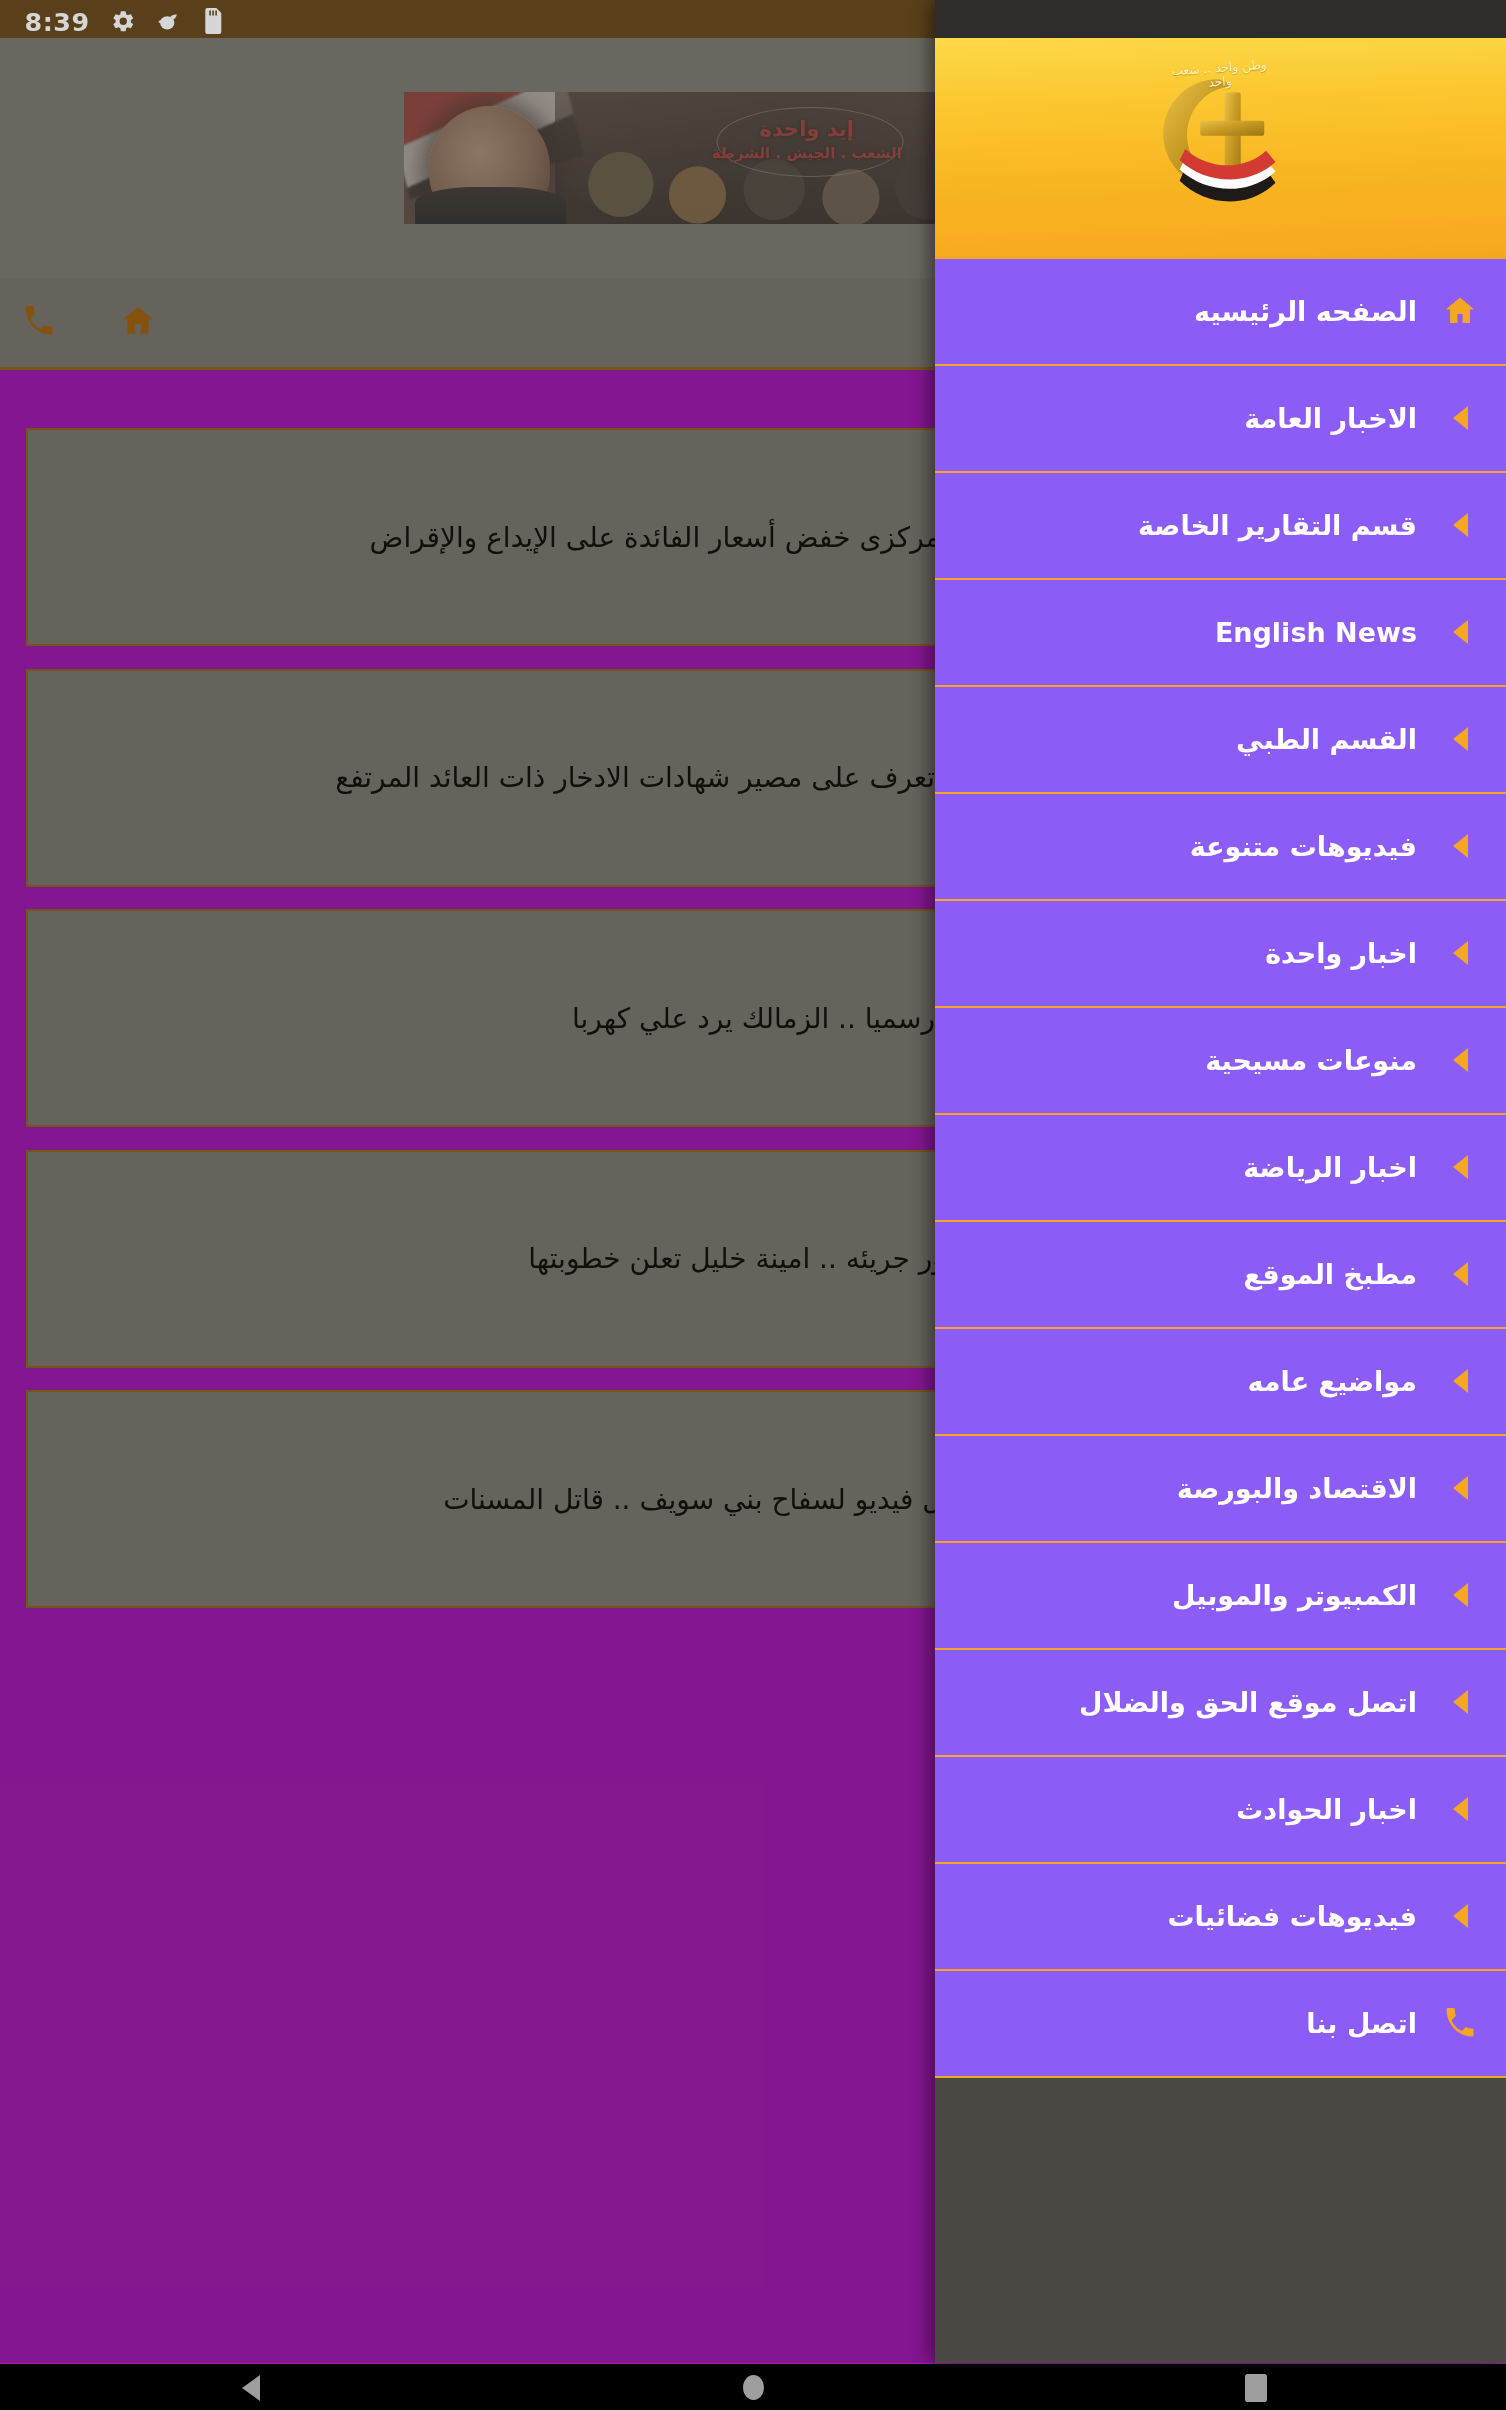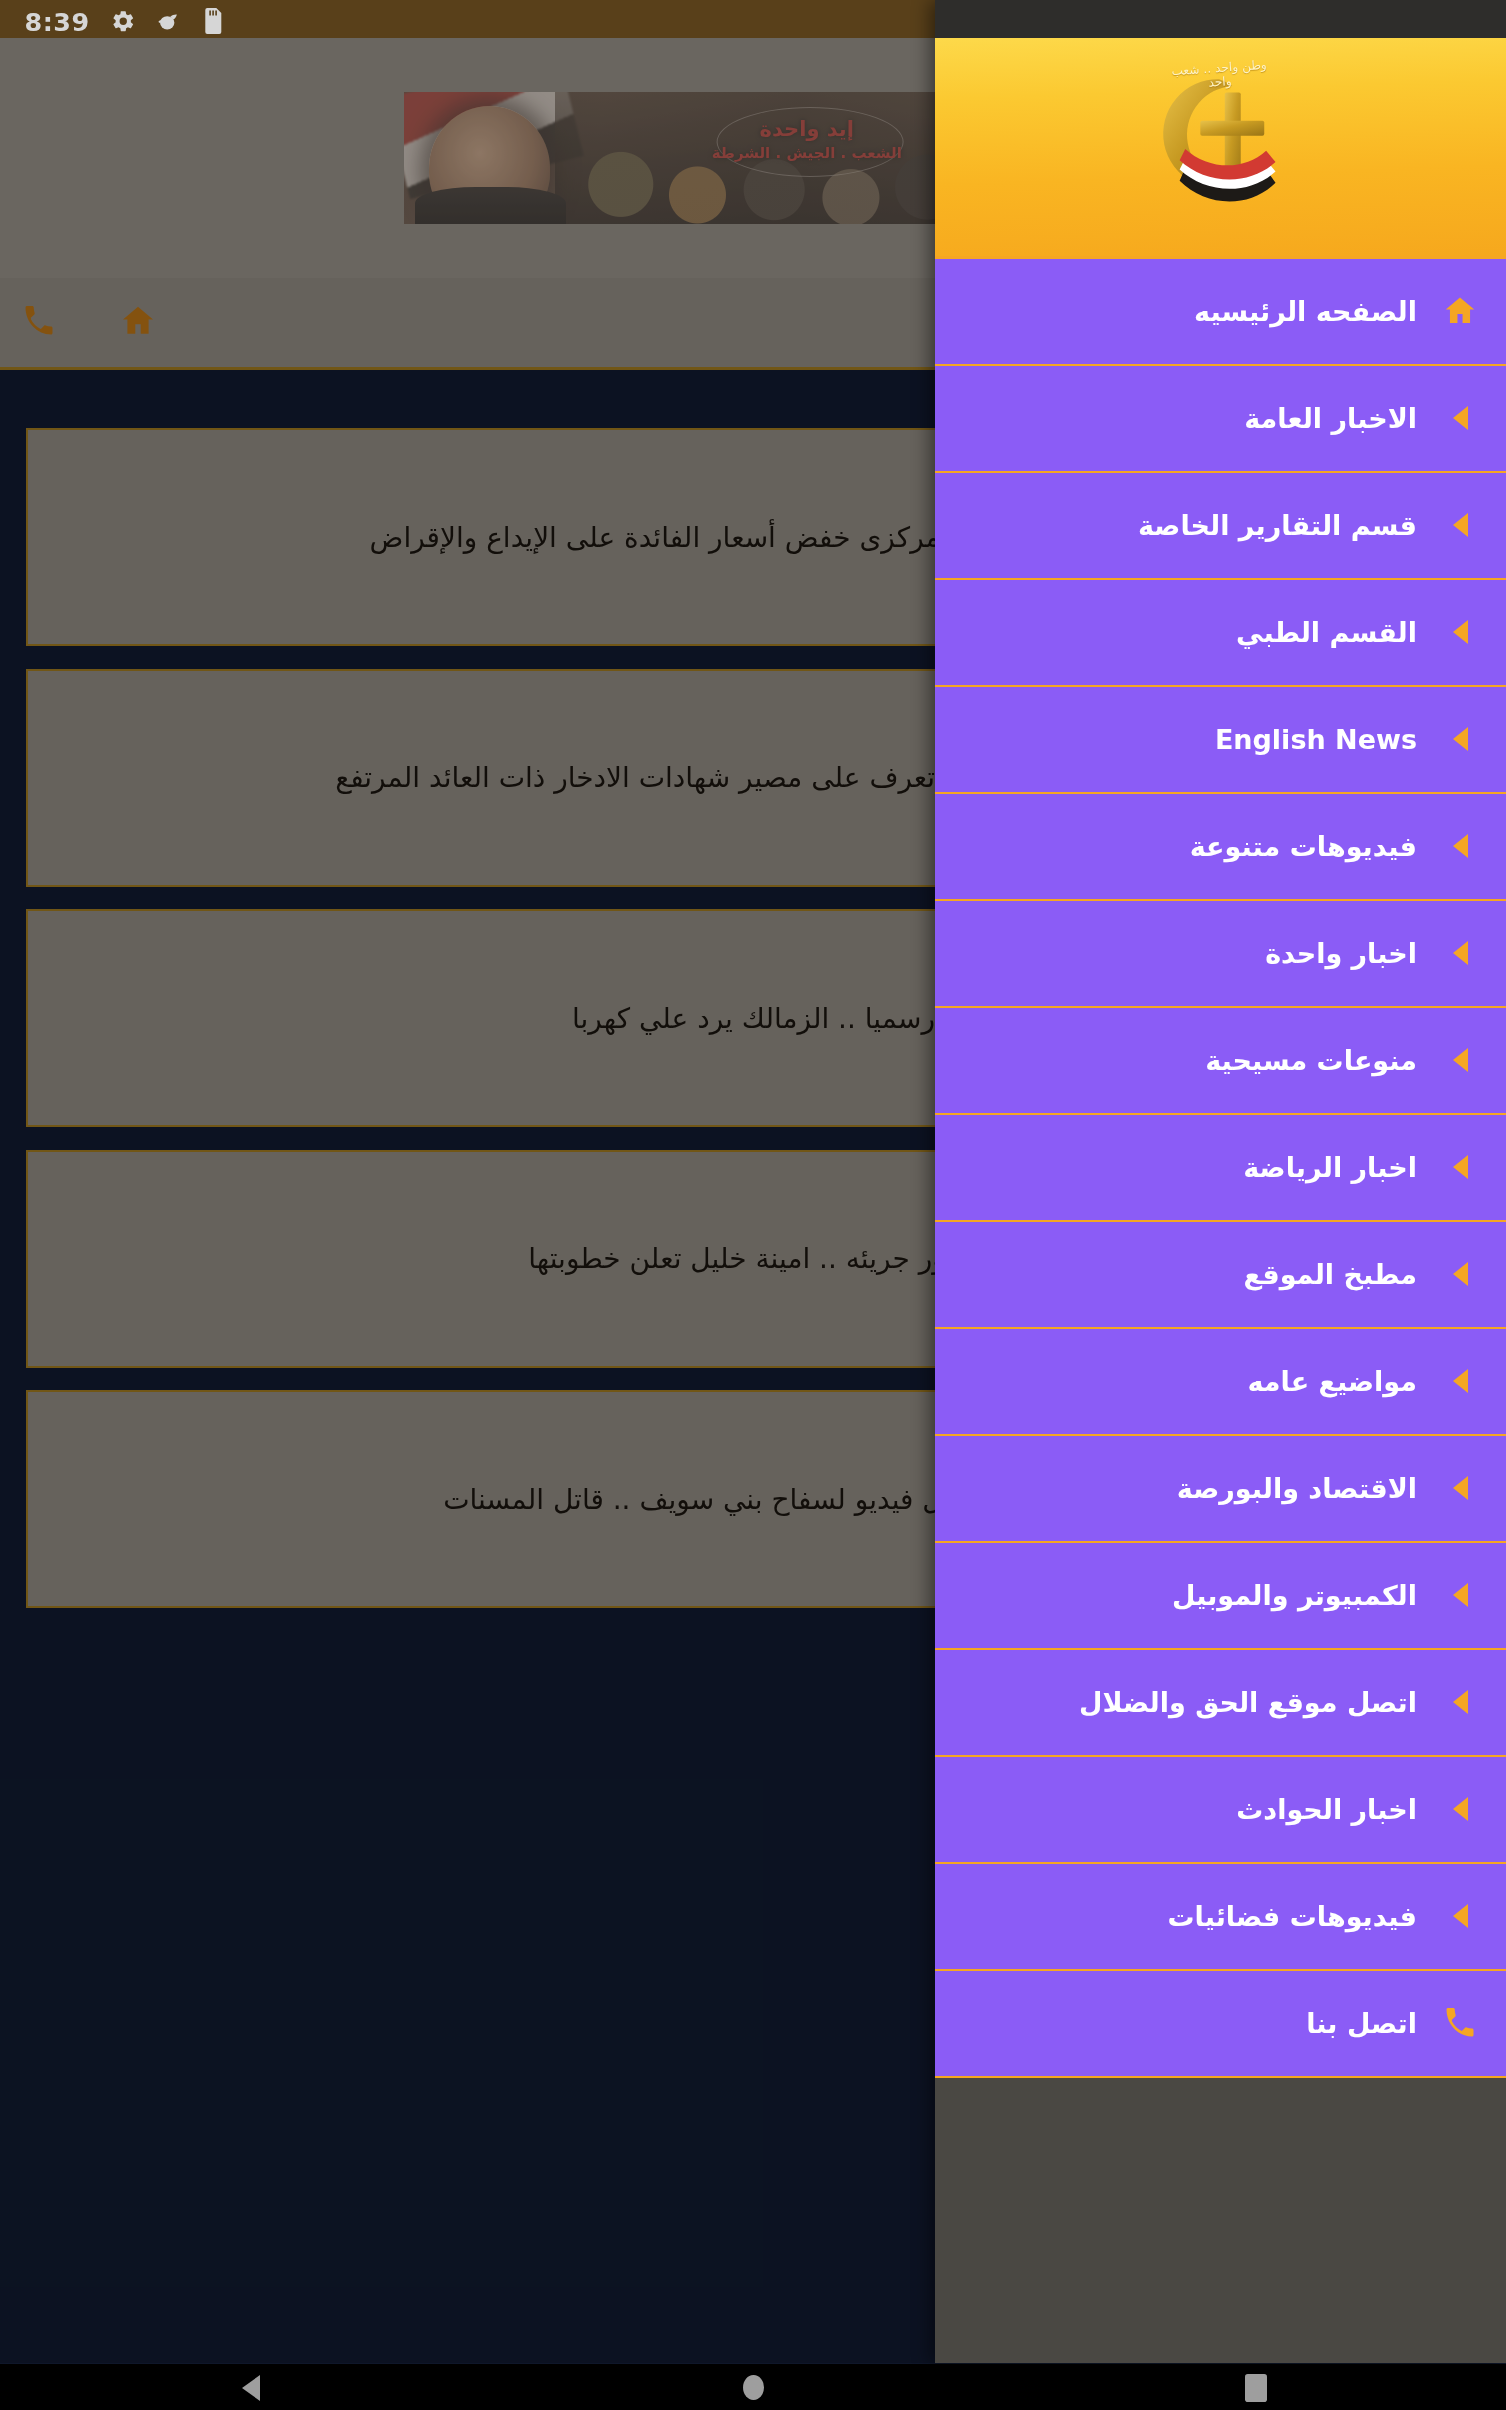--- a/index.html
+++ b/index.html
@@ -50,21 +50,21 @@
     align-items: center;
     gap: 17px;
   }
 
   
   #app-content {
     position: absolute;
     left: 0; top: 38px;
     width: 1507px;
     height: 2326px;
-    background: #0f172a;
+    background: #a21caf;
     overflow: hidden;
   }
 
   
   #banner-wrap {
     position: absolute;
     left: 0; top: 0;
     width: 1507px;
     height: 240px;
     background: #827d76;
@@ -485,32 +485,32 @@
       <span class="drawer-item-label">الاخبار العامة</span>
     </div>
 
     <div class="drawer-item">
       <span class="drawer-item-icon">
           <span class="caret"></span>
         </span>
       <span class="drawer-item-label">قسم التقارير الخاصة</span>
     </div>
 
+    <div class="drawer-item latin">
+      <span class="drawer-item-icon">
+          <span class="caret"></span>
+        </span>
+      <span class="drawer-item-label">English News</span>
+    </div>
+
     <div class="drawer-item">
       <span class="drawer-item-icon">
           <span class="caret"></span>
         </span>
       <span class="drawer-item-label">القسم الطبي</span>
-    </div>
-
-    <div class="drawer-item latin">
-      <span class="drawer-item-icon">
-          <span class="caret"></span>
-        </span>
-      <span class="drawer-item-label">English News</span>
     </div>
 
     <div class="drawer-item">
       <span class="drawer-item-icon">
           <span class="caret"></span>
         </span>
       <span class="drawer-item-label">فيديوهات متنوعة</span>
     </div>
 
     <div class="drawer-item">

